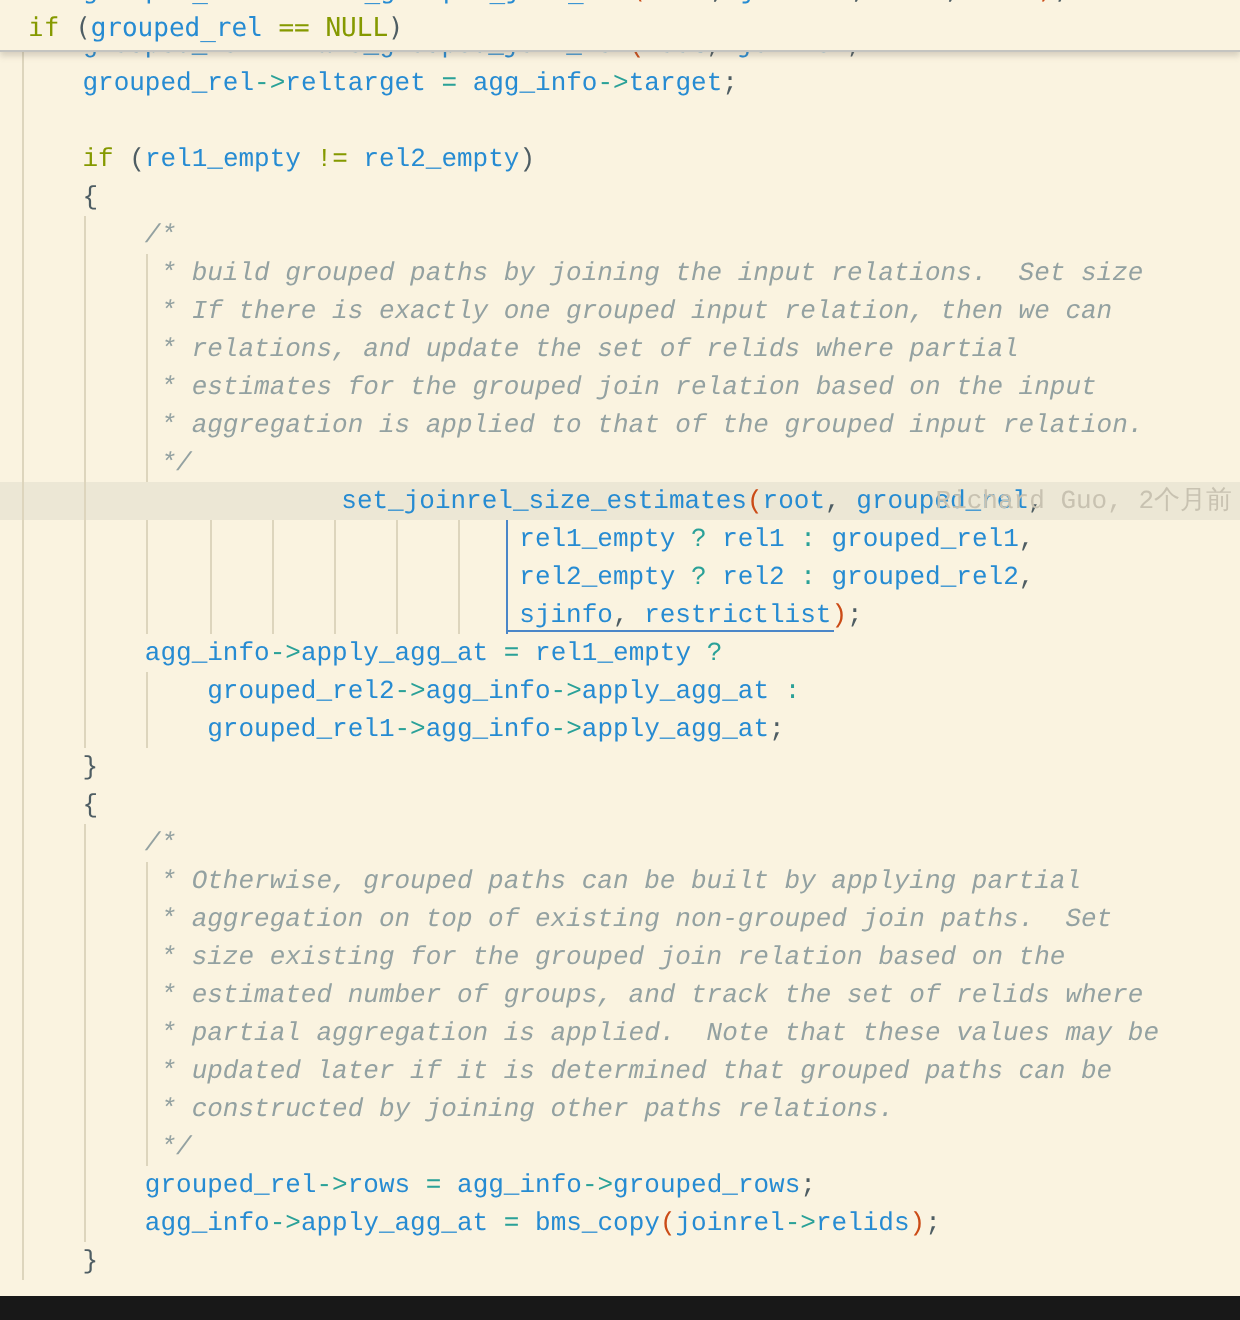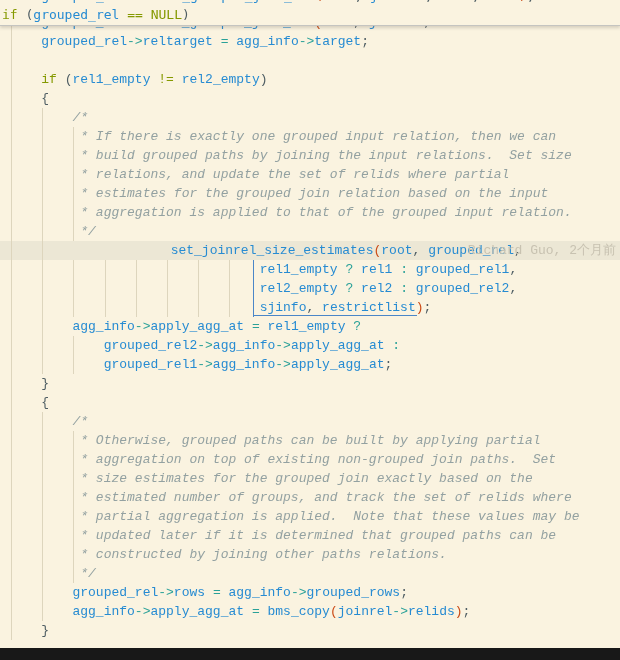--- a/index.html
+++ b/index.html
@@ -35,48 +35,48 @@
   #bottombar{position:absolute;left:0;right:0;bottom:0;height:12px;z-index:20;
              background:var(--bbar);}
 </style>
 </head>
 <body>
 
 <div id="sticky">
     <div class="clipwrap">
       <div class="cl" style="padding-left: 10px;"><span class="tk-w">    </span><span class="tk-i">grouped_rel</span><span class="tk-w"> </span><span class="tk-o">=</span><span class="tk-w"> </span><span class="tk-i">make_grouped_join_rel</span><span class="tk-r">(</span><span class="tk-i">root</span><span class="tk-p">,</span><span class="tk-w"> </span><span class="tk-i">joinrel</span><span class="tk-p">,</span><span class="tk-w"> </span><span class="tk-i">rel1</span><span class="tk-p">,</span><span class="tk-w"> </span><span class="tk-i">rel2</span><span class="tk-r">)</span><span class="tk-p">;</span></div>
     </div>
-    <div class="cl stickyline" style="padding-left: 2px;"><span class="tk-k">if</span><span class="tk-p"> (</span><span class="tk-i">grouped_rel</span><span class="tk-w"> </span><span class="tk-k">==</span><span class="tk-w"> </span><span class="tk-k">NULL</span><span class="tk-p">)</span></div>
+    <div class="cl stickyline" style="padding-left: 14px;"><span class="tk-k">if</span><span class="tk-p"> (</span><span class="tk-i">grouped_rel</span><span class="tk-w"> </span><span class="tk-k">==</span><span class="tk-w"> </span><span class="tk-k">NULL</span><span class="tk-p">)</span></div>
   </div>
 <div id="editor">
     <div class="cl cutline"><span class="guide" style="left: calc(0ch + 11px);"></span><span class="tk-w">    </span><span class="tk-i">grouped_rel</span><span class="tk-w"> </span><span class="tk-o">=</span><span class="tk-w"> </span><span class="tk-i">make_grouped_join_rel</span><span class="tk-r">(</span><span class="tk-i">root</span><span class="tk-p">,</span><span class="tk-w"> </span><span class="tk-i">joinrel</span><span class="tk-p">,</span></div>
     <div class="cl"><span class="guide" style="left: calc(0ch + 11px);"></span><span class="tk-w">    </span><span class="tk-i">grouped_rel</span><span class="tk-o">-&gt;</span><span class="tk-i">reltarget</span><span class="tk-w"> </span><span class="tk-o">=</span><span class="tk-w"> </span><span class="tk-i">agg_info</span><span class="tk-o">-&gt;</span><span class="tk-i">target</span><span class="tk-p">;</span></div>
     <div class="cl"><span class="guide" style="left: calc(0ch + 11px);"></span></div>
     <div class="cl"><span class="guide" style="left: calc(0ch + 11px);"></span><span class="tk-w">    </span><span class="tk-k">if</span><span class="tk-p"> (</span><span class="tk-i">rel1_empty</span><span class="tk-w"> </span><span class="tk-k">!=</span><span class="tk-w"> </span><span class="tk-i">rel2_empty</span><span class="tk-p">)</span></div>
     <div class="cl"><span class="guide" style="left: calc(0ch + 11px);"></span><span class="tk-w">    </span><span class="tk-p">{</span></div>
     <div class="cl"><span class="guide" style="left: calc(0ch + 11px);"></span><span class="guide" style="left: calc(4ch + 11px);"></span><span class="tk-w">        </span><span class="tk-c">/*</span></div>
+    <div class="cl"><span class="guide" style="left: calc(0ch + 11px);"></span><span class="guide" style="left: calc(4ch + 11px);"></span><span class="guide" style="left: calc(8ch + 11px);"></span><span class="tk-w">        </span><span class="tk-c"> * build grouped paths by joining the input relations.  Set size</span></div>
     <div class="cl"><span class="guide" style="left: calc(0ch + 11px);"></span><span class="guide" style="left: calc(4ch + 11px);"></span><span class="guide" style="left: calc(8ch + 11px);"></span><span class="tk-w">        </span><span class="tk-c"> * If there is exactly one grouped input relation, then we can</span></div>
-    <div class="cl"><span class="guide" style="left: calc(0ch + 11px);"></span><span class="guide" style="left: calc(4ch + 11px);"></span><span class="guide" style="left: calc(8ch + 11px);"></span><span class="tk-w">        </span><span class="tk-c"> * build grouped paths by joining the input relations.  Set size</span></div>
     <div class="cl"><span class="guide" style="left: calc(0ch + 11px);"></span><span class="guide" style="left: calc(4ch + 11px);"></span><span class="guide" style="left: calc(8ch + 11px);"></span><span class="tk-w">        </span><span class="tk-c"> * relations, and update the set of relids where partial</span></div>
     <div class="cl"><span class="guide" style="left: calc(0ch + 11px);"></span><span class="guide" style="left: calc(4ch + 11px);"></span><span class="guide" style="left: calc(8ch + 11px);"></span><span class="tk-w">        </span><span class="tk-c"> * estimates for the grouped join relation based on the input</span></div>
     <div class="cl"><span class="guide" style="left: calc(0ch + 11px);"></span><span class="guide" style="left: calc(4ch + 11px);"></span><span class="guide" style="left: calc(8ch + 11px);"></span><span class="tk-w">        </span><span class="tk-c"> * aggregation is applied to that of the grouped input relation.</span></div>
     <div class="cl"><span class="guide" style="left: calc(0ch + 11px);"></span><span class="guide" style="left: calc(4ch + 11px);"></span><span class="guide" style="left: calc(8ch + 11px);"></span><span class="tk-w">        </span><span class="tk-c"> */</span></div>
     <div class="cl hl"><span class="guide" style="left: calc(0ch + 11px);"></span><span class="guide" style="left: calc(4ch + 11px);"></span><span class="tk-w">        </span><span class="tk-i">set_joinrel_size_estimates</span><span class="tk-r">(</span><span class="tk-i">root</span><span class="tk-p">,</span><span class="tk-w"> </span><span class="tk-i">grouped_rel</span><span class="tk-p">,</span><span class="blame">Richard Guo, 2个月前</span></div>
     <div class="cl"><span class="guide" style="left: calc(0ch + 11px);"></span><span class="guide" style="left: calc(4ch + 11px);"></span><span class="guide" style="left: calc(8ch + 11px);"></span><span class="guide" style="left: calc(12ch + 11px);"></span><span class="guide" style="left: calc(16ch + 11px);"></span><span class="guide" style="left: calc(20ch + 11px);"></span><span class="guide" style="left: calc(24ch + 11px);"></span><span class="guide" style="left: calc(28ch + 11px);"></span><span class="guide active" style="left: calc(31ch + 11px);"></span><span class="tk-w">                                </span><span class="tk-i">rel1_empty</span><span class="tk-w"> </span><span class="tk-o">?</span><span class="tk-w"> </span><span class="tk-i">rel1</span><span class="tk-w"> </span><span class="tk-o">:</span><span class="tk-w"> </span><span class="tk-i">grouped_rel1</span><span class="tk-p">,</span></div>
     <div class="cl"><span class="guide" style="left: calc(0ch + 11px);"></span><span class="guide" style="left: calc(4ch + 11px);"></span><span class="guide" style="left: calc(8ch + 11px);"></span><span class="guide" style="left: calc(12ch + 11px);"></span><span class="guide" style="left: calc(16ch + 11px);"></span><span class="guide" style="left: calc(20ch + 11px);"></span><span class="guide" style="left: calc(24ch + 11px);"></span><span class="guide" style="left: calc(28ch + 11px);"></span><span class="guide active" style="left: calc(31ch + 11px);"></span><span class="tk-w">                                </span><span class="tk-i">rel2_empty</span><span class="tk-w"> </span><span class="tk-o">?</span><span class="tk-w"> </span><span class="tk-i">rel2</span><span class="tk-w"> </span><span class="tk-o">:</span><span class="tk-w"> </span><span class="tk-i">grouped_rel2</span><span class="tk-p">,</span></div>
     <div class="cl"><span class="guide" style="left: calc(0ch + 11px);"></span><span class="guide" style="left: calc(4ch + 11px);"></span><span class="guide" style="left: calc(8ch + 11px);"></span><span class="guide" style="left: calc(12ch + 11px);"></span><span class="guide" style="left: calc(16ch + 11px);"></span><span class="guide" style="left: calc(20ch + 11px);"></span><span class="guide" style="left: calc(24ch + 11px);"></span><span class="guide" style="left: calc(28ch + 11px);"></span><span class="guide active" style="left: calc(31ch + 11px);"></span><span class="tk-w">                                </span><span class="tk-i">sjinfo</span><span class="tk-p">,</span><span class="tk-w"> </span><span class="tk-i">restrictlist</span><span class="tk-r">)</span><span class="tk-p">;</span><span class="hline" style="left: calc(31ch + 11px); width: 21ch;"></span></div>
     <div class="cl"><span class="guide" style="left: calc(0ch + 11px);"></span><span class="guide" style="left: calc(4ch + 11px);"></span><span class="tk-w">        </span><span class="tk-i">agg_info</span><span class="tk-o">-&gt;</span><span class="tk-i">apply_agg_at</span><span class="tk-w"> </span><span class="tk-o">=</span><span class="tk-w"> </span><span class="tk-i">rel1_empty</span><span class="tk-w"> </span><span class="tk-o">?</span></div>
     <div class="cl"><span class="guide" style="left: calc(0ch + 11px);"></span><span class="guide" style="left: calc(4ch + 11px);"></span><span class="guide" style="left: calc(8ch + 11px);"></span><span class="tk-w">            </span><span class="tk-i">grouped_rel2</span><span class="tk-o">-&gt;</span><span class="tk-i">agg_info</span><span class="tk-o">-&gt;</span><span class="tk-i">apply_agg_at</span><span class="tk-w"> </span><span class="tk-o">:</span></div>
     <div class="cl"><span class="guide" style="left: calc(0ch + 11px);"></span><span class="guide" style="left: calc(4ch + 11px);"></span><span class="guide" style="left: calc(8ch + 11px);"></span><span class="tk-w">            </span><span class="tk-i">grouped_rel1</span><span class="tk-o">-&gt;</span><span class="tk-i">agg_info</span><span class="tk-o">-&gt;</span><span class="tk-i">apply_agg_at</span><span class="tk-p">;</span></div>
     <div class="cl"><span class="guide" style="left: calc(0ch + 11px);"></span><span class="tk-w">    </span><span class="tk-p">}</span></div>
     <div class="cl"><span class="guide" style="left: calc(0ch + 11px);"></span><span class="tk-w">    </span><span class="tk-p">{</span></div>
     <div class="cl"><span class="guide" style="left: calc(0ch + 11px);"></span><span class="guide" style="left: calc(4ch + 11px);"></span><span class="tk-w">        </span><span class="tk-c">/*</span></div>
     <div class="cl"><span class="guide" style="left: calc(0ch + 11px);"></span><span class="guide" style="left: calc(4ch + 11px);"></span><span class="guide" style="left: calc(8ch + 11px);"></span><span class="tk-w">        </span><span class="tk-c"> * Otherwise, grouped paths can be built by applying partial</span></div>
     <div class="cl"><span class="guide" style="left: calc(0ch + 11px);"></span><span class="guide" style="left: calc(4ch + 11px);"></span><span class="guide" style="left: calc(8ch + 11px);"></span><span class="tk-w">        </span><span class="tk-c"> * aggregation on top of existing non-grouped join paths.  Set</span></div>
-    <div class="cl"><span class="guide" style="left: calc(0ch + 11px);"></span><span class="guide" style="left: calc(4ch + 11px);"></span><span class="guide" style="left: calc(8ch + 11px);"></span><span class="tk-w">        </span><span class="tk-c"> * size estimates for the grouped join exactly based on the</span></div>
+    <div class="cl"><span class="guide" style="left: calc(0ch + 11px);"></span><span class="guide" style="left: calc(4ch + 11px);"></span><span class="guide" style="left: calc(8ch + 11px);"></span><span class="tk-w">        </span><span class="tk-c"> * size existing for the grouped join relation based on the</span></div>
     <div class="cl"><span class="guide" style="left: calc(0ch + 11px);"></span><span class="guide" style="left: calc(4ch + 11px);"></span><span class="guide" style="left: calc(8ch + 11px);"></span><span class="tk-w">        </span><span class="tk-c"> * estimated number of groups, and track the set of relids where</span></div>
     <div class="cl"><span class="guide" style="left: calc(0ch + 11px);"></span><span class="guide" style="left: calc(4ch + 11px);"></span><span class="guide" style="left: calc(8ch + 11px);"></span><span class="tk-w">        </span><span class="tk-c"> * partial aggregation is applied.  Note that these values may be</span></div>
     <div class="cl"><span class="guide" style="left: calc(0ch + 11px);"></span><span class="guide" style="left: calc(4ch + 11px);"></span><span class="guide" style="left: calc(8ch + 11px);"></span><span class="tk-w">        </span><span class="tk-c"> * updated later if it is determined that grouped paths can be</span></div>
     <div class="cl"><span class="guide" style="left: calc(0ch + 11px);"></span><span class="guide" style="left: calc(4ch + 11px);"></span><span class="guide" style="left: calc(8ch + 11px);"></span><span class="tk-w">        </span><span class="tk-c"> * constructed by joining other paths relations.</span></div>
     <div class="cl"><span class="guide" style="left: calc(0ch + 11px);"></span><span class="guide" style="left: calc(4ch + 11px);"></span><span class="guide" style="left: calc(8ch + 11px);"></span><span class="tk-w">        </span><span class="tk-c"> */</span></div>
     <div class="cl"><span class="guide" style="left: calc(0ch + 11px);"></span><span class="guide" style="left: calc(4ch + 11px);"></span><span class="tk-w">        </span><span class="tk-i">grouped_rel</span><span class="tk-o">-&gt;</span><span class="tk-i">rows</span><span class="tk-w"> </span><span class="tk-o">=</span><span class="tk-w"> </span><span class="tk-i">agg_info</span><span class="tk-o">-&gt;</span><span class="tk-i">grouped_rows</span><span class="tk-p">;</span></div>
     <div class="cl"><span class="guide" style="left: calc(0ch + 11px);"></span><span class="guide" style="left: calc(4ch + 11px);"></span><span class="tk-w">        </span><span class="tk-i">agg_info</span><span class="tk-o">-&gt;</span><span class="tk-i">apply_agg_at</span><span class="tk-w"> </span><span class="tk-o">=</span><span class="tk-w"> </span><span class="tk-i">bms_copy</span><span class="tk-r">(</span><span class="tk-i">joinrel</span><span class="tk-o">-&gt;</span><span class="tk-i">relids</span><span class="tk-r">)</span><span class="tk-p">;</span></div>
     <div class="cl"><span class="guide" style="left: calc(0ch + 11px);"></span><span class="tk-w">    </span><span class="tk-p">}</span></div>
   </div>
 <div id="bottombar"></div>

